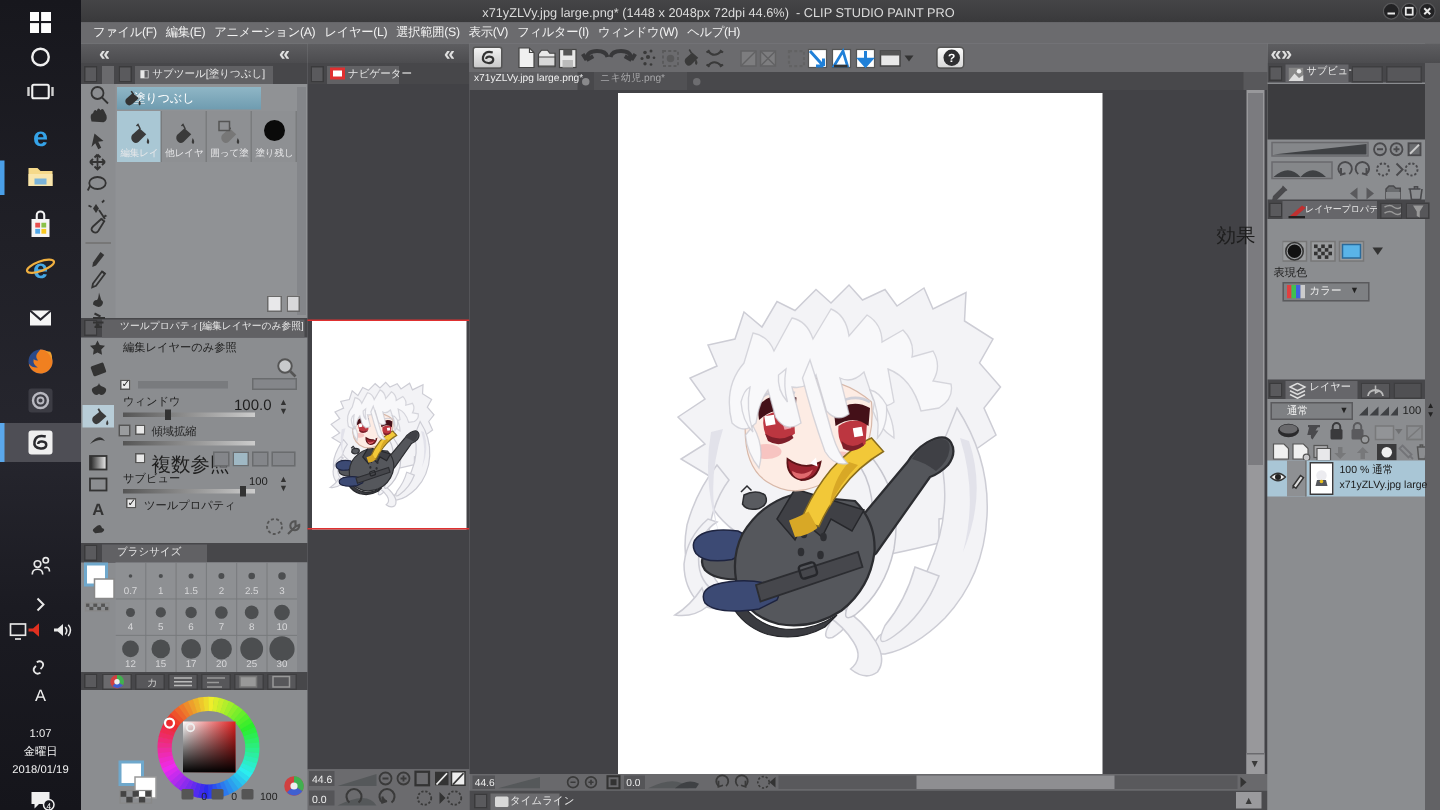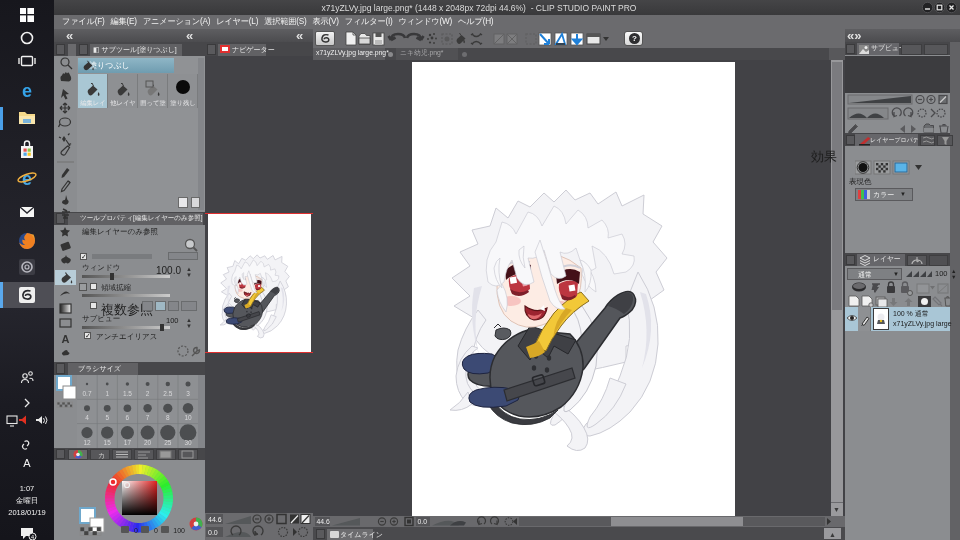--- a/index.html
+++ b/index.html
@@ -171,21 +171,21 @@
     <div class="a" style="left:155px;top:301px;width:11px;height:10px;background:#9fb8c4;border:1px solid #6a6c6e"></div>
     <div class="a" style="left:168px;top:301px;width:11px;height:10px;background:#84868a;border:1px solid #6a6c6e"></div>
     <div class="a" style="left:181px;top:301px;width:16px;height:10px;background:#84868a;border:1px solid #6a6c6e"></div>
     <div class="a tx" style="left:82px;top:315px;font-size:7.5px;color:#1e1e1e">サブビュー</div>
     <div class="a" style="left:82px;top:326px;width:88px;height:3px;background:linear-gradient(90deg,#555,#ccc)"></div>
     <div class="a" style="left:160px;top:324px;width:4px;height:7px;background:#333"></div>
     <div class="a tx" style="left:166px;top:317px;font-size:7.5px;color:#1e1e1e">100</div>
     <div class="a tx" style="left:186px;top:317px;font-size:6px;color:#333">▲<br>▼</div>
     <div class="a" style="left:84px;top:332px;width:7px;height:7px;background:#e8e8e8;border:1px solid #555"></div>
     <div class="a tx" style="left:85px;top:332px;font-size:7px;color:#222">✓</div>
-    <div class="a tx" style="left:96px;top:333px;font-size:7.5px;color:#1e1e1e">アンチエイリアス</div>
+    <div class="a tx" style="left:96px;top:333px;font-size:7.5px;color:#1e1e1e">ツールプロパティ</div>
     <svg class="a" style="left:176px;top:344px" width="26" height="14" viewBox="0 0 26 14">
       <circle cx="7" cy="7" r="5" fill="none" stroke="#555" stroke-width="1.2" stroke-dasharray="2 1.5"></circle>
       <path d="M16 12 l5 -5 m0 -3.5 a3 3 0 1 0 2.5 2.5 l-2.5 1 z" stroke="#555" stroke-width="1.4" fill="none"></path>
     </svg>
   </div>
 
 <div class="a" style="left:54px;top:362px;width:151px;height:13px;background:#47474a"></div>
 <div class="a" style="left:56px;top:363px;width:9px;height:11px;background:#5a5a5d;border:1px solid #3a3a3c"></div>
 <div class="a tx" style="left:68px;top:363px;width:70px;height:12px;background:#616164;color:#e8e8e8;font-size:7px;padding:2px 0 0 10px">ブラシサイズ</div>
 <div class="a" id="brushgrid" style="left:77px;top:375px;width:121px;height:73px;background:#8e9093"><svg width="121" height="73" viewBox="0 0 121 73">

